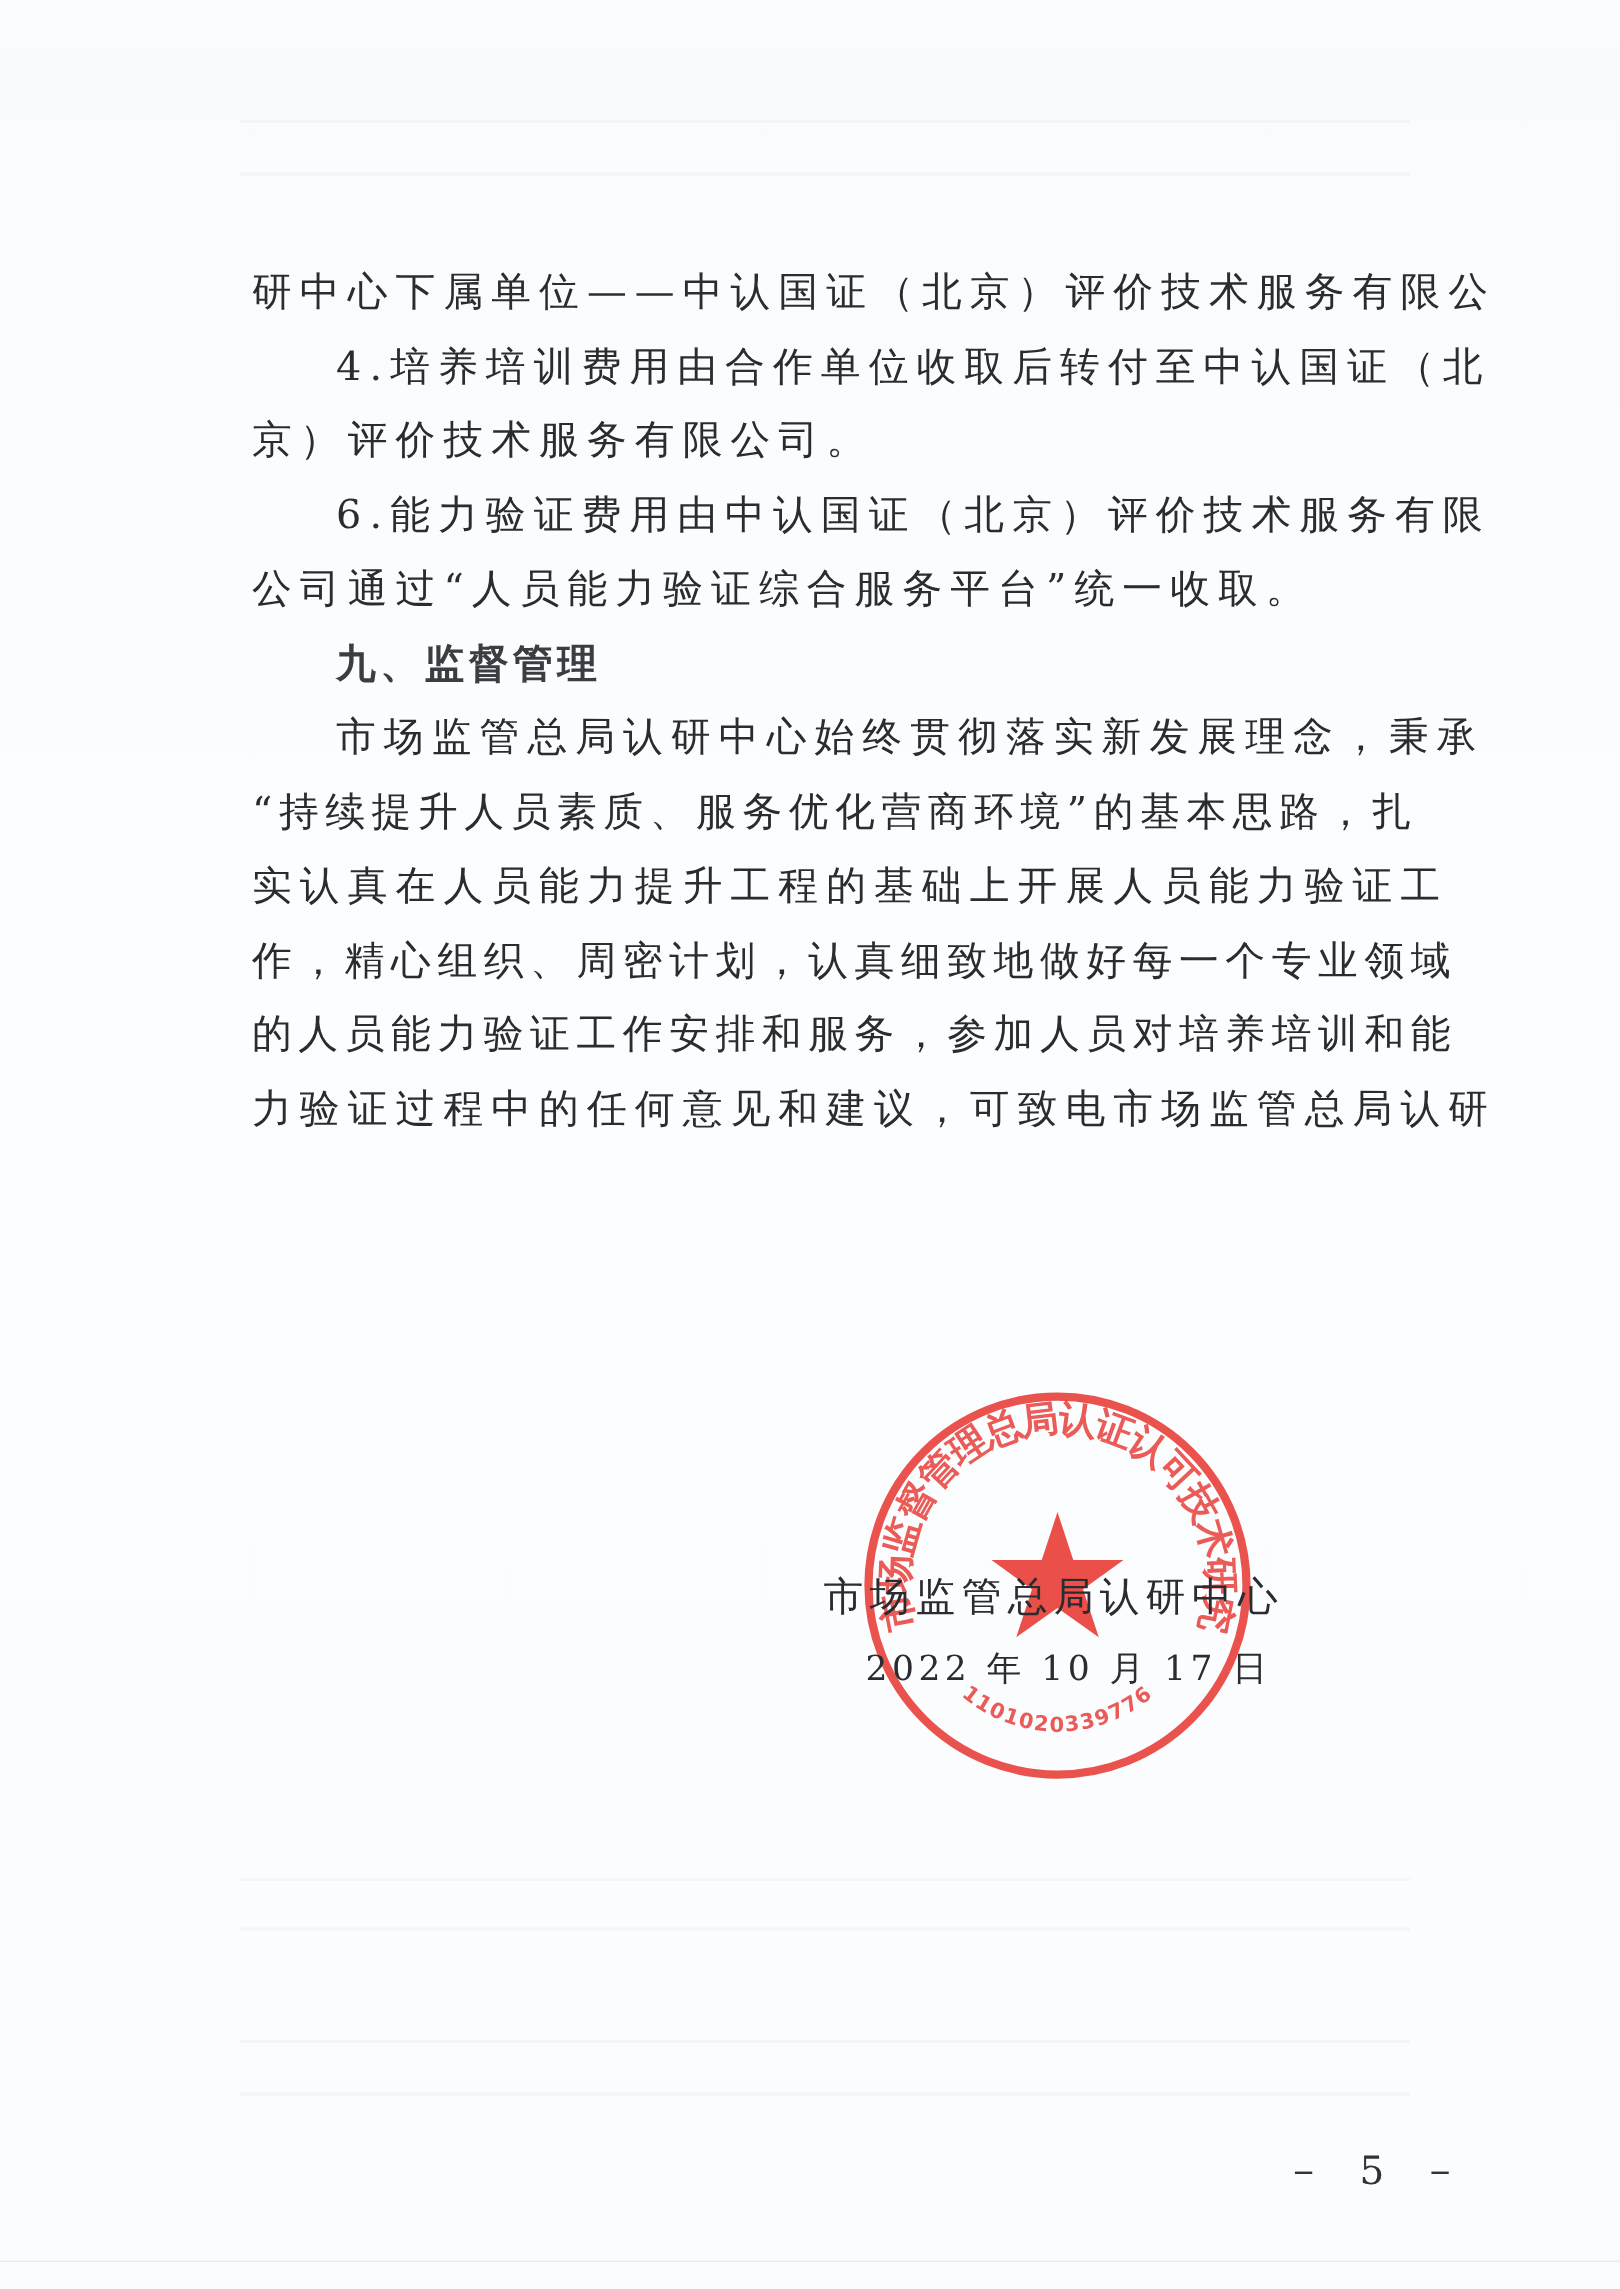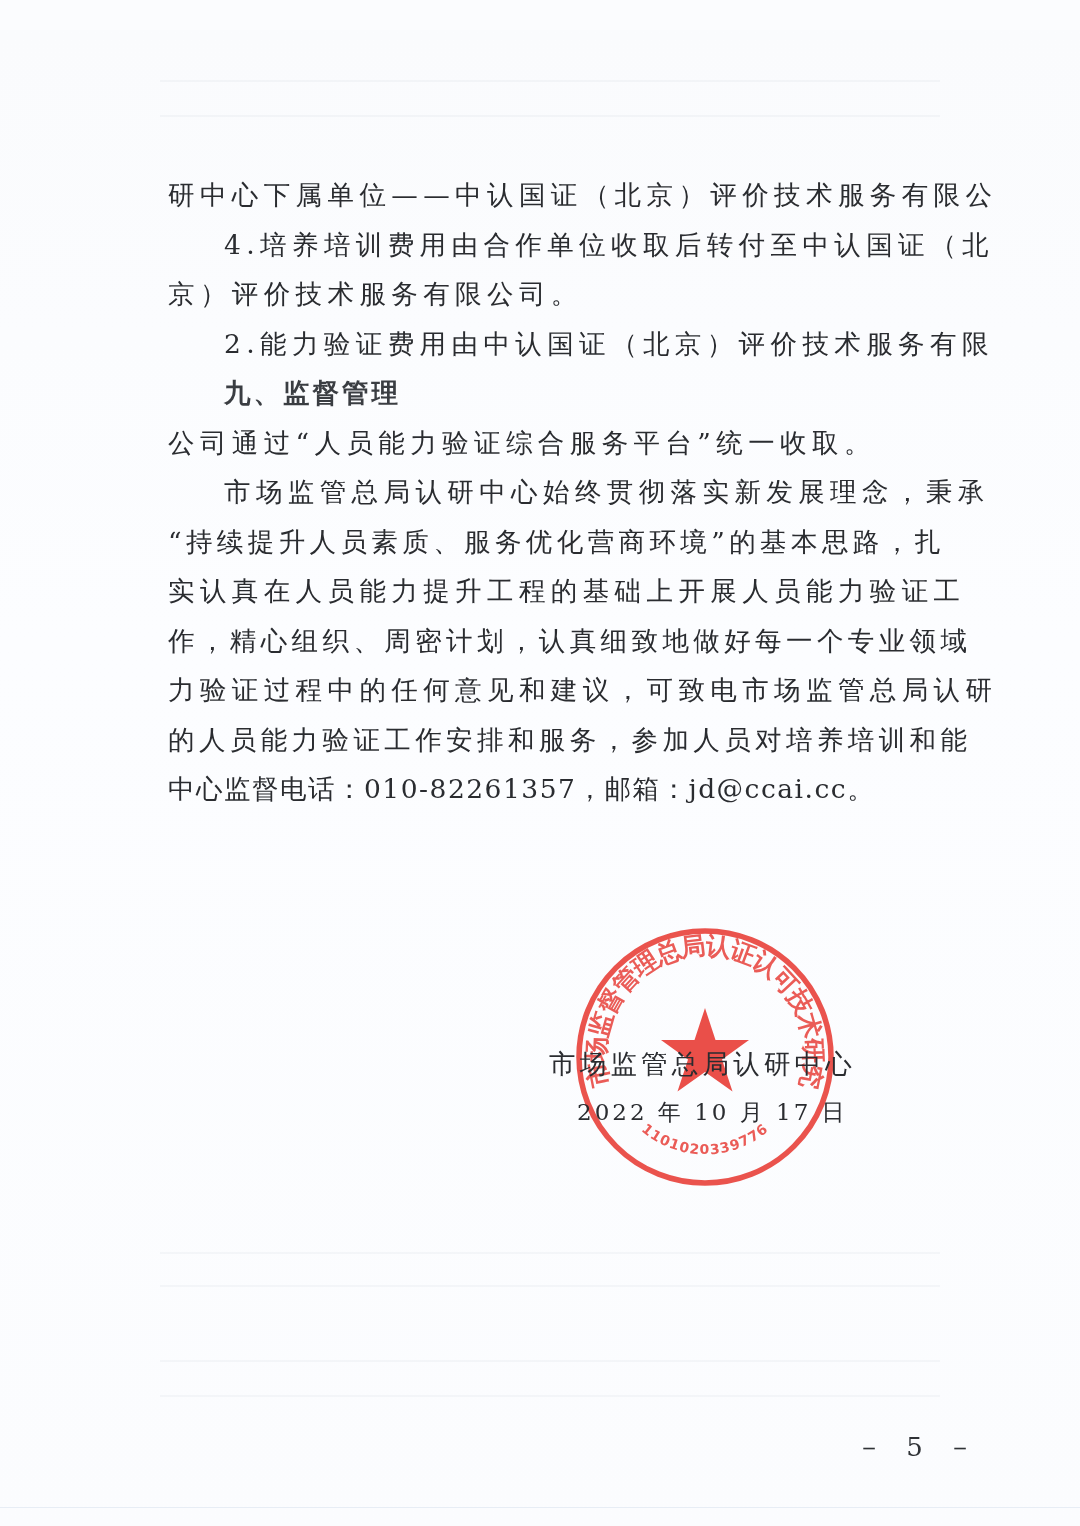--- a/index.html
+++ b/index.html
@@ -99,32 +99,31 @@
   <div class="ghost" style="top:1255px"></div>
   <div class="ghost" style="top:1330px"></div>
   <div class="ghost" style="top:1365px"></div>
   <div class="scan-edge" style="top:1477px"></div>
   <div class="scan-edge" style="top:1520px"></div>
 
   <div class="body-text">
     <div class="line">研中心下属单位——中认国证（北京）评价技术服务有限公</div>
     <div class="line indent">4.培养培训费用由合作单位收取后转付至中认国证（北</div>
     <div class="line">京）评价技术服务有限公司。</div>
-    <div class="line indent">2.能力验证费用由中认国证（北京）评价技术服务有限</div>
+    <div class="line indent">6.能力验证费用由中认国证（北京）评价技术服务有限</div>
+    <div class="line">公司通过“人员能力验证综合服务平台”统一收取。</div>
+
     <div class="line indent heading">九、监督管理</div>
-
-    <div class="line">公司通过“人员能力验证综合服务平台”统一收取。</div>
 
     <div class="line indent">市场监管总局认研中心始终贯彻落实新发展理念，秉承</div>
     <div class="line" style="letter-spacing:4.4px">“持续提升人员素质、服务优化营商环境”的基本思路，扎</div>
     <div class="line">实认真在人员能力提升工程的基础上开展人员能力验证工</div>
     <div class="line" style="letter-spacing:4.4px">作，精心组织、周密计划，认真细致地做好每一个专业领域</div>
+    <div class="line" style="letter-spacing:4.4px">的人员能力验证工作安排和服务，参加人员对培养培训和能</div>
     <div class="line">力验证过程中的任何意见和建议，可致电市场监管总局认研</div>
-    <div class="line" style="letter-spacing:4.4px">的人员能力验证工作安排和服务，参加人员对培养培训和能</div>
-    <div class="line mono-inline">中心监督电话：010-82261357，邮箱：jd@ccai.cc。</div>
   </div>
 
   <svg class="seal" viewBox="0 0 262 262">
     <defs>
       <path id="sealArc" d="M 40 170 A 100 100 0 1 1 222 170"></path>
       <path id="codeArc" d="M 62 200 A 98 98 0 0 0 200 200"></path>
     </defs>
     <circle cx="131" cy="131" r="126" fill="none" stroke="#e8403a" stroke-width="5.5" opacity="0.9"></circle>
     <text font-family="DejaVu Sans, sans-serif" font-size="25" font-weight="bold" fill="#e8403a" opacity="0.85" letter-spacing="-1.5">
       <textPath href="#sealArc" startOffset="50%" text-anchor="middle">国家市场监督管理总局认证认可技术研究中心</textPath>

